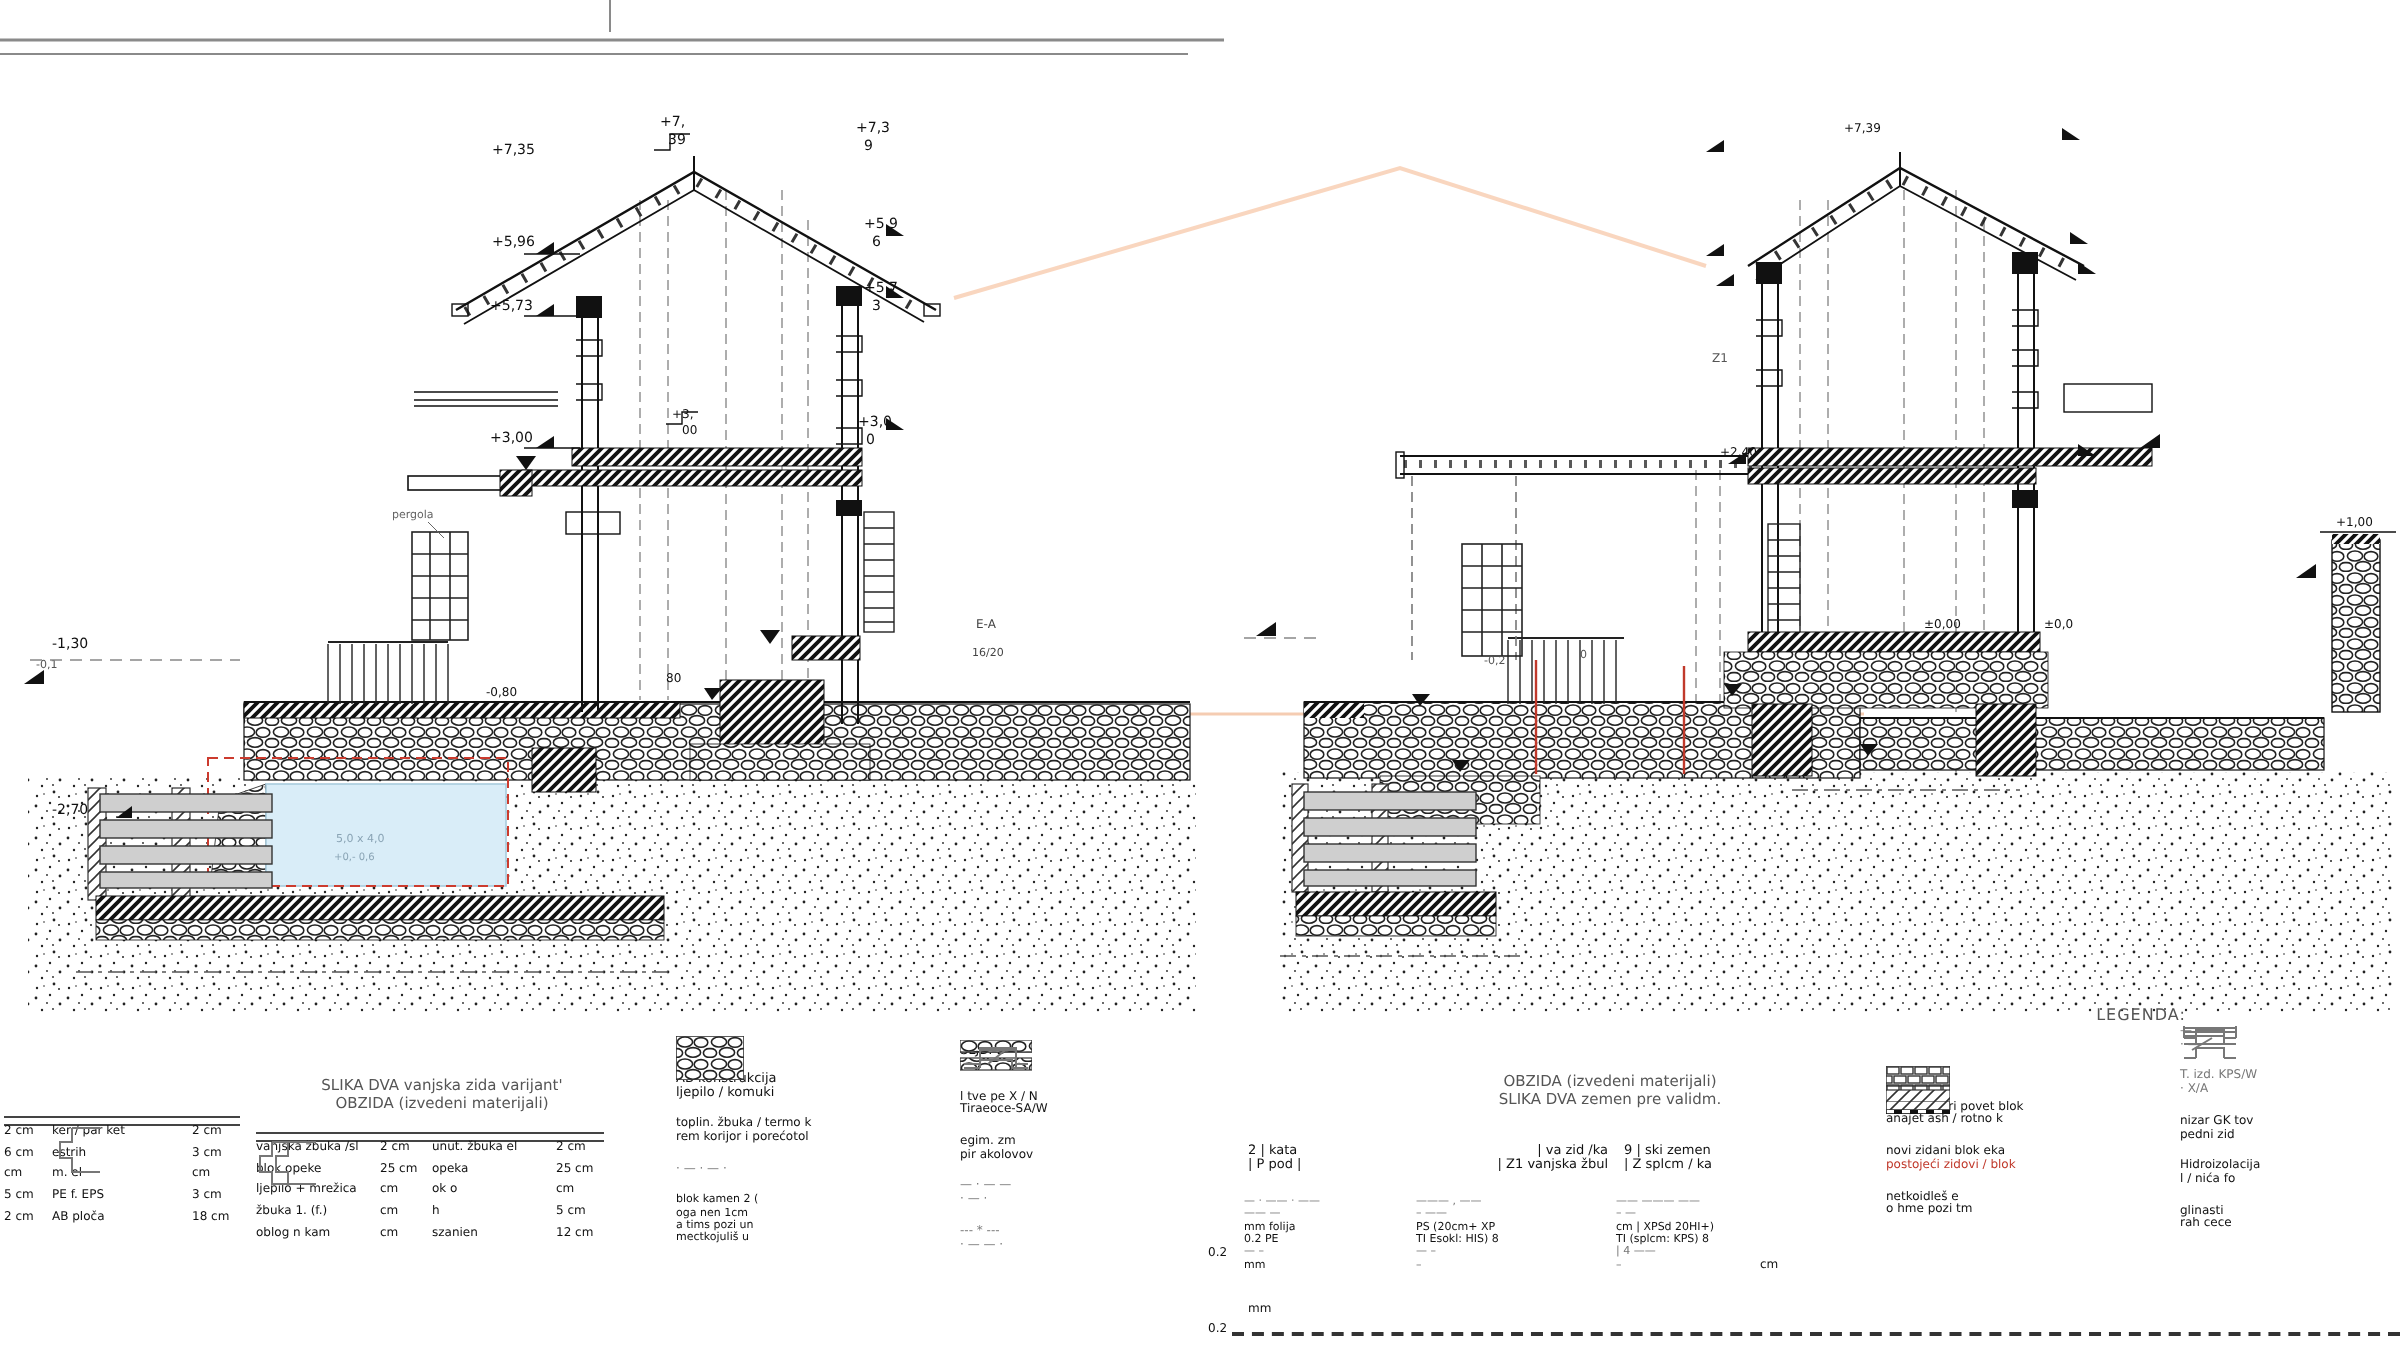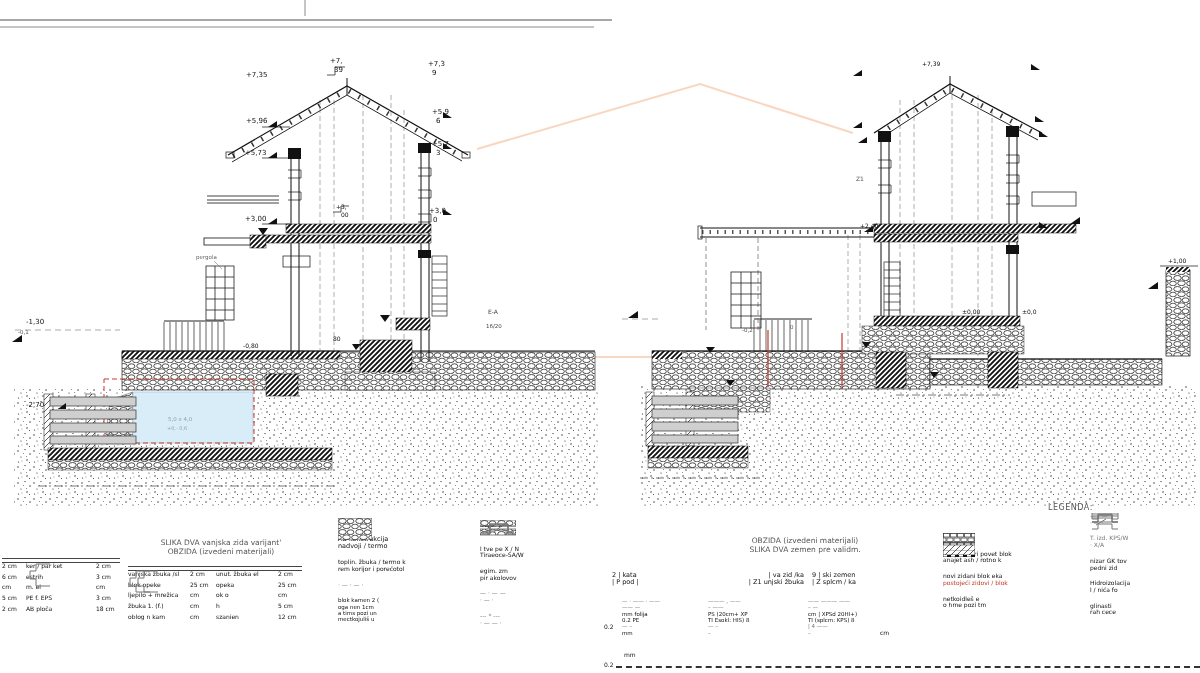--- a/index.html
+++ b/index.html
@@ -420,21 +420,21 @@
       <div class="lab t6 gray">
             <div>— · —</div>
           </div>
         </div>
     <div class="swrow">
           <svg width="34" height="22">
             <rect width="34" height="22" fill="url(#chk)" stroke="#111" stroke-width=".8"></rect>
           </svg>
       <div class="lab t65">
             <div>AB konstrukcija</div>
-            <div>nadvoji / termo</div>
+            <div>ljepilo / komuki</div>
           </div>
         </div>
     <div class="swrow">
           <svg width="34" height="22">
             <rect width="34" height="22" fill="url(#diag)" stroke="#333" stroke-width=".8"></rect>
           </svg>
       <div class="lab t6">
             <div>toplin. žbuka / termo k</div>
             <div>rem korijor i porećotol</div>
           </div>
@@ -509,27 +509,27 @@
         </div>
   </div>
 </div>
 
 <div class="abs" style="left:604px;top:536px;width:332px;">
   <div class="ctr t75 dim" style="margin-left:86px;width:230px;">
     <div>OBZIDA (izvedeni materijali)</div>
     <div>SLIKA DVA zemen pre validm.</div>
   </div>
 
-  <div class="abs t65" style="left:8px;top:36px;width:76px;">
+  <div class="abs t65" style="left:20px;top:36px;width:76px;">
     <div>2 |  kata</div>
     <div>| P pod |</div>
   </div>
   <div class="abs t65" style="left:108px;top:36px;width:92px;text-align:right;">
     <div>|  va zid /ka</div>
-    <div>| Z1 unjski žbuka</div>
+    <div>| Z1 vanjska žbul</div>
   </div>
   <div class="abs t65" style="left:208px;top:36px;width:98px;">
     <div>9 |  ski zemen</div>
     <div>| Z splcm / ka</div>
   </div>
 
   <div class="abs t55" style="left:18px;top:62px;width:82px;">
     <div class="gray">— · ——  · ——</div>
     <div class="gray">—— —</div>
     <div>mm  folija</div>

